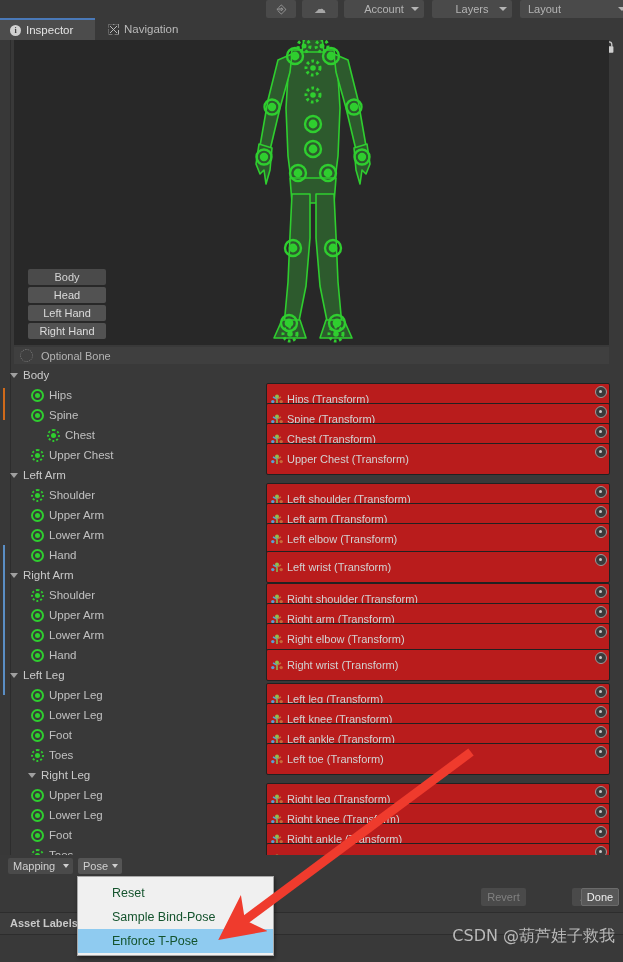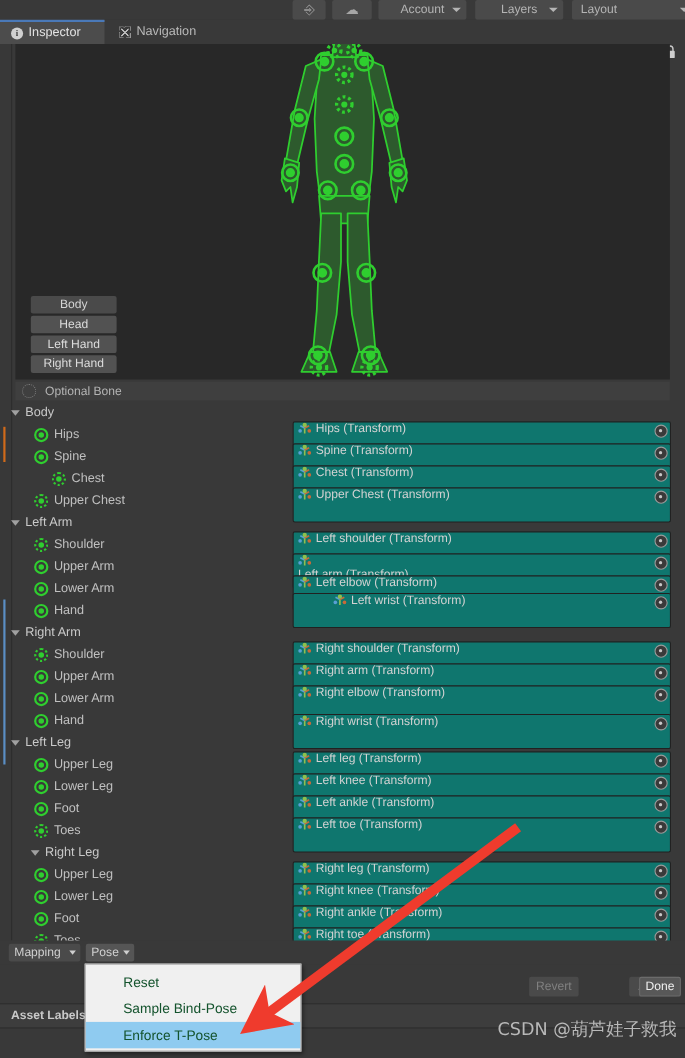--- a/index.html
+++ b/index.html
@@ -64,22 +64,22 @@
   .circ.solid{border:2px solid #2fce2f;border-radius:50%;box-sizing:border-box;}
   .circ.solid::after{content:"";position:absolute;left:3px;top:3px;width:3px;height:3px;
       border-radius:50%;background:#2fce2f;box-shadow:0 0 0 1px #2fce2f;}
   .circ.dashed{border:2px dotted #2fce2f;border-radius:50%;box-sizing:border-box;}
   .circ.dashed::after{content:"";position:absolute;left:3px;top:3px;width:3px;height:3px;
       border-radius:50%;background:#2fce2f;box-shadow:0 0 0 1px #2fce2f;}
   .circ.empty{border:1.5px dotted #7b7b7b;border-radius:50%;box-sizing:border-box;}
 
   
   #transform-col{left:266px;top:383px;width:346px;}
-  .objfield{position:absolute;left:0;width:344px;height:32px;background:#0f766e;border:1px solid #212121;
-            border-radius:2px;box-sizing:border-box;display:flex;}
+  .objfield{position:absolute;left:0;width:344px;height:32px;background:#b91c1c;border:1px solid #212121;
+            border-radius:2px;box-sizing:border-box;display:flex;align-items:center;}
   .objfield .txt{font-size:11px;color:#d2d2d2;margin-left:4px;white-space:nowrap;}
   .tf-ico{width:12px;height:11px;flex:0 0 12px;margin-left:4px;position:relative;}
   .picker{position:absolute;right:2px;top:2px;width:12px;height:12px;border-radius:50%;
           border:1.5px solid #9a9a9a;box-sizing:border-box;background:#3a3a3a;}
   .picker::after{content:"";position:absolute;left:3px;top:3px;width:3px;height:3px;border-radius:50%;background:#c8c8c8;}
 
   
   #left-strip{left:0;top:40px;width:11px;height:815px;background:#383838;}
   #left-strip .seg{position:absolute;left:3px;width:2px;}
   #strip-orange{background:#d06a1a;}
@@ -413,21 +413,21 @@
           <path d="M6 10 L6 5" stroke="#8fbf4f" stroke-width="1.5"></path>
           <path d="M6 5 L2 3" stroke="#5a9fd4" stroke-width="1.5"></path>
           <path d="M6 5 L10 3" stroke="#c86a3a" stroke-width="1.5"></path>
           <circle cx="6" cy="2.4" r="2" fill="#8fbf4f"></circle>
           <circle cx="1.8" cy="7.6" r="1.7" fill="#5a9fd4"></circle>
           <circle cx="10.2" cy="7.6" r="1.7" fill="#c86a3a"></circle>
         </svg></span>
       <span class="txt">Left shoulder (Transform)</span>
       <span class="picker"></span>
     </div>
-    <div class="objfield" style="top: 120px; flex-direction: column;">
+    <div class="objfield" style="top: 120px;">
       <span class="tf-ico"><svg width="12" height="11" viewBox="0 0 12 11">
           <path d="M6 10 L6 5" stroke="#8fbf4f" stroke-width="1.5"></path>
           <path d="M6 5 L2 3" stroke="#5a9fd4" stroke-width="1.5"></path>
           <path d="M6 5 L10 3" stroke="#c86a3a" stroke-width="1.5"></path>
           <circle cx="6" cy="2.4" r="2" fill="#8fbf4f"></circle>
           <circle cx="1.8" cy="7.6" r="1.7" fill="#5a9fd4"></circle>
           <circle cx="10.2" cy="7.6" r="1.7" fill="#c86a3a"></circle>
         </svg></span>
       <span class="txt">Left arm (Transform)</span>
       <span class="picker"></span>
@@ -437,21 +437,21 @@
           <path d="M6 10 L6 5" stroke="#8fbf4f" stroke-width="1.5"></path>
           <path d="M6 5 L2 3" stroke="#5a9fd4" stroke-width="1.5"></path>
           <path d="M6 5 L10 3" stroke="#c86a3a" stroke-width="1.5"></path>
           <circle cx="6" cy="2.4" r="2" fill="#8fbf4f"></circle>
           <circle cx="1.8" cy="7.6" r="1.7" fill="#5a9fd4"></circle>
           <circle cx="10.2" cy="7.6" r="1.7" fill="#c86a3a"></circle>
         </svg></span>
       <span class="txt">Left elbow (Transform)</span>
       <span class="picker"></span>
     </div>
-    <div class="objfield" style="top: 156px; padding-left: 32px;">
+    <div class="objfield" style="top: 168px;">
       <span class="tf-ico"><svg width="12" height="11" viewBox="0 0 12 11">
           <path d="M6 10 L6 5" stroke="#8fbf4f" stroke-width="1.5"></path>
           <path d="M6 5 L2 3" stroke="#5a9fd4" stroke-width="1.5"></path>
           <path d="M6 5 L10 3" stroke="#c86a3a" stroke-width="1.5"></path>
           <circle cx="6" cy="2.4" r="2" fill="#8fbf4f"></circle>
           <circle cx="1.8" cy="7.6" r="1.7" fill="#5a9fd4"></circle>
           <circle cx="10.2" cy="7.6" r="1.7" fill="#c86a3a"></circle>
         </svg></span>
       <span class="txt">Left wrist (Transform)</span>
       <span class="picker"></span>

